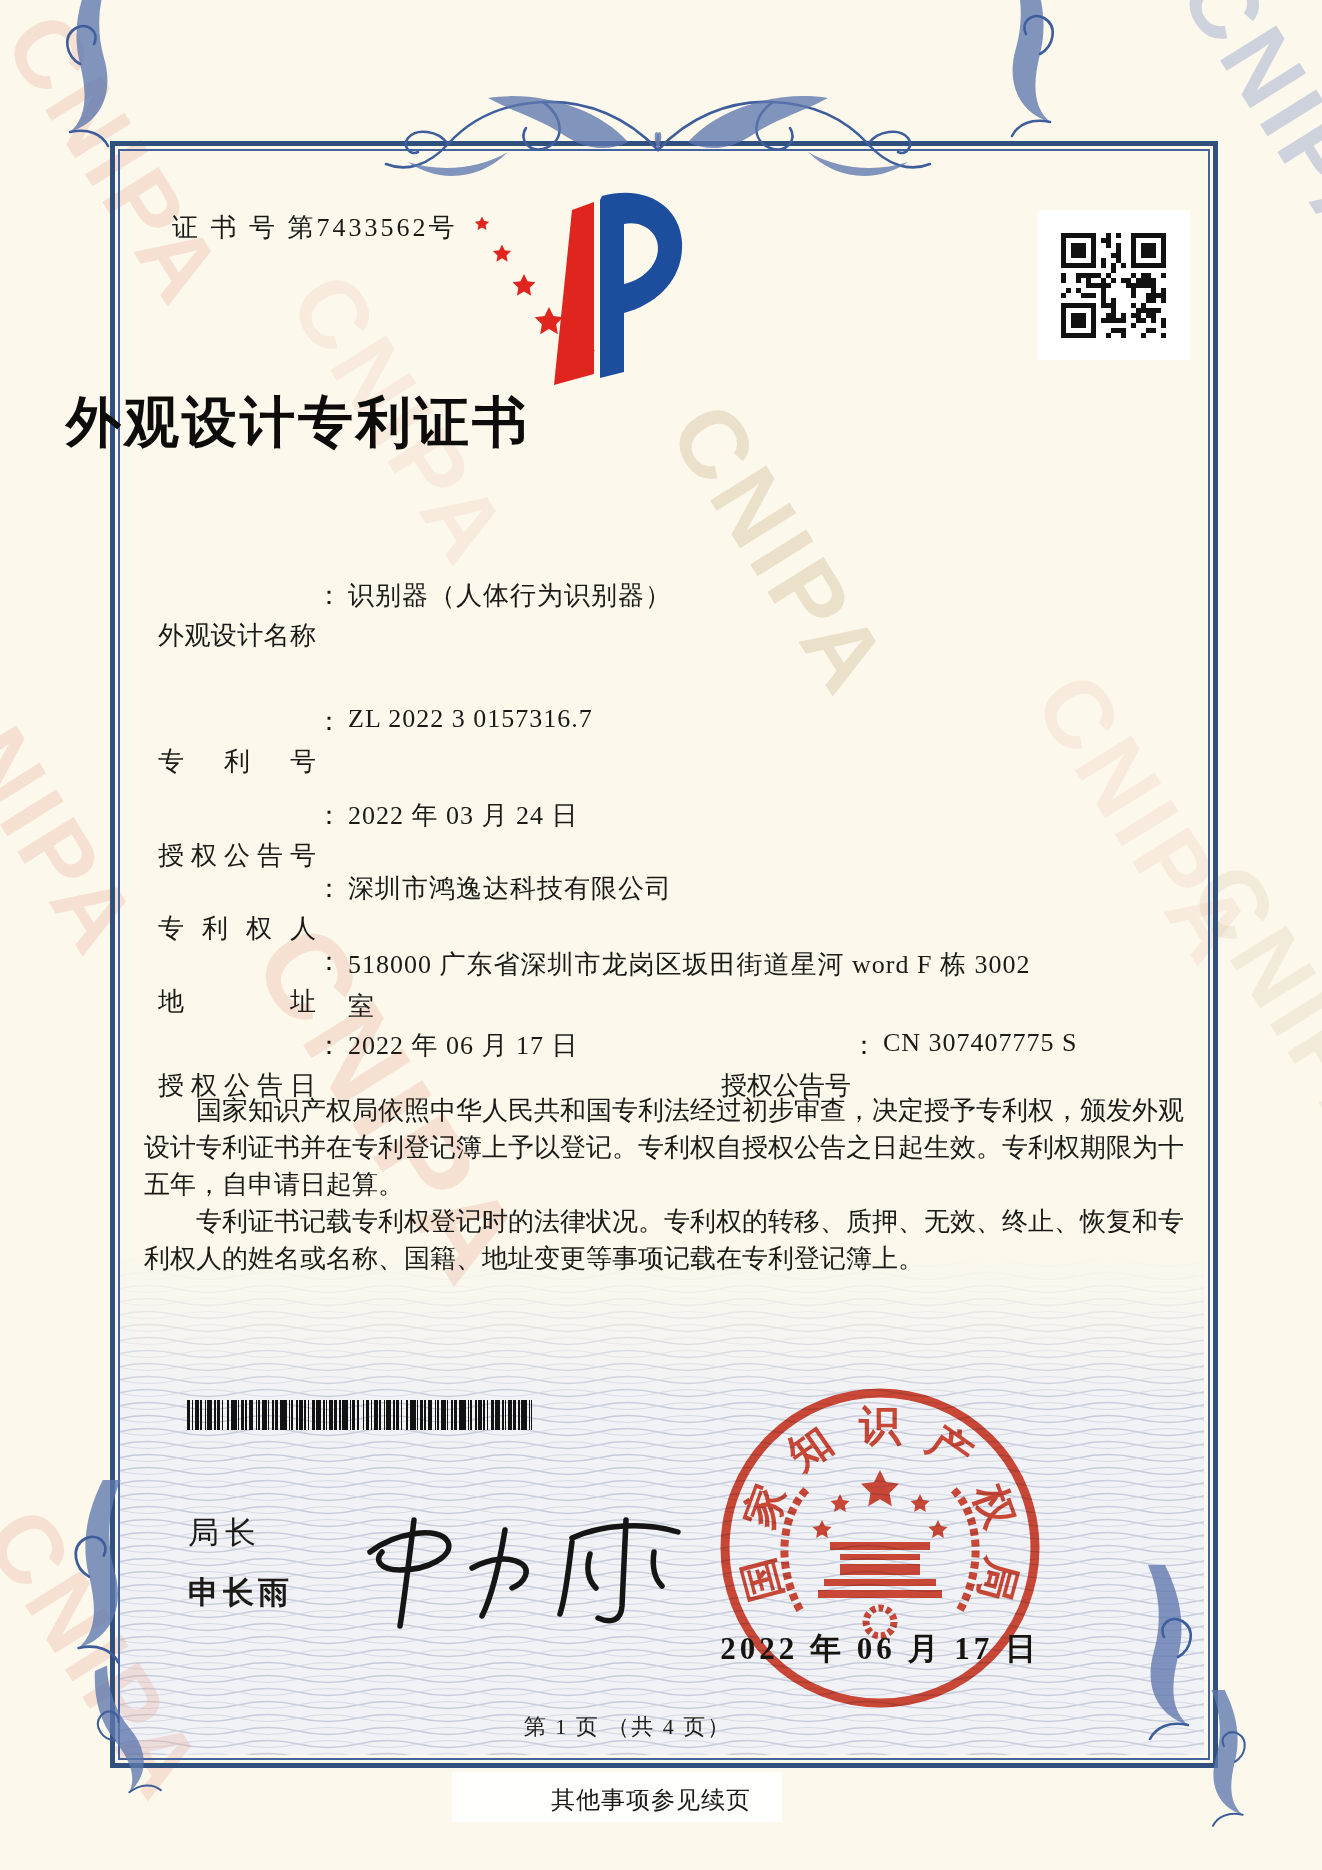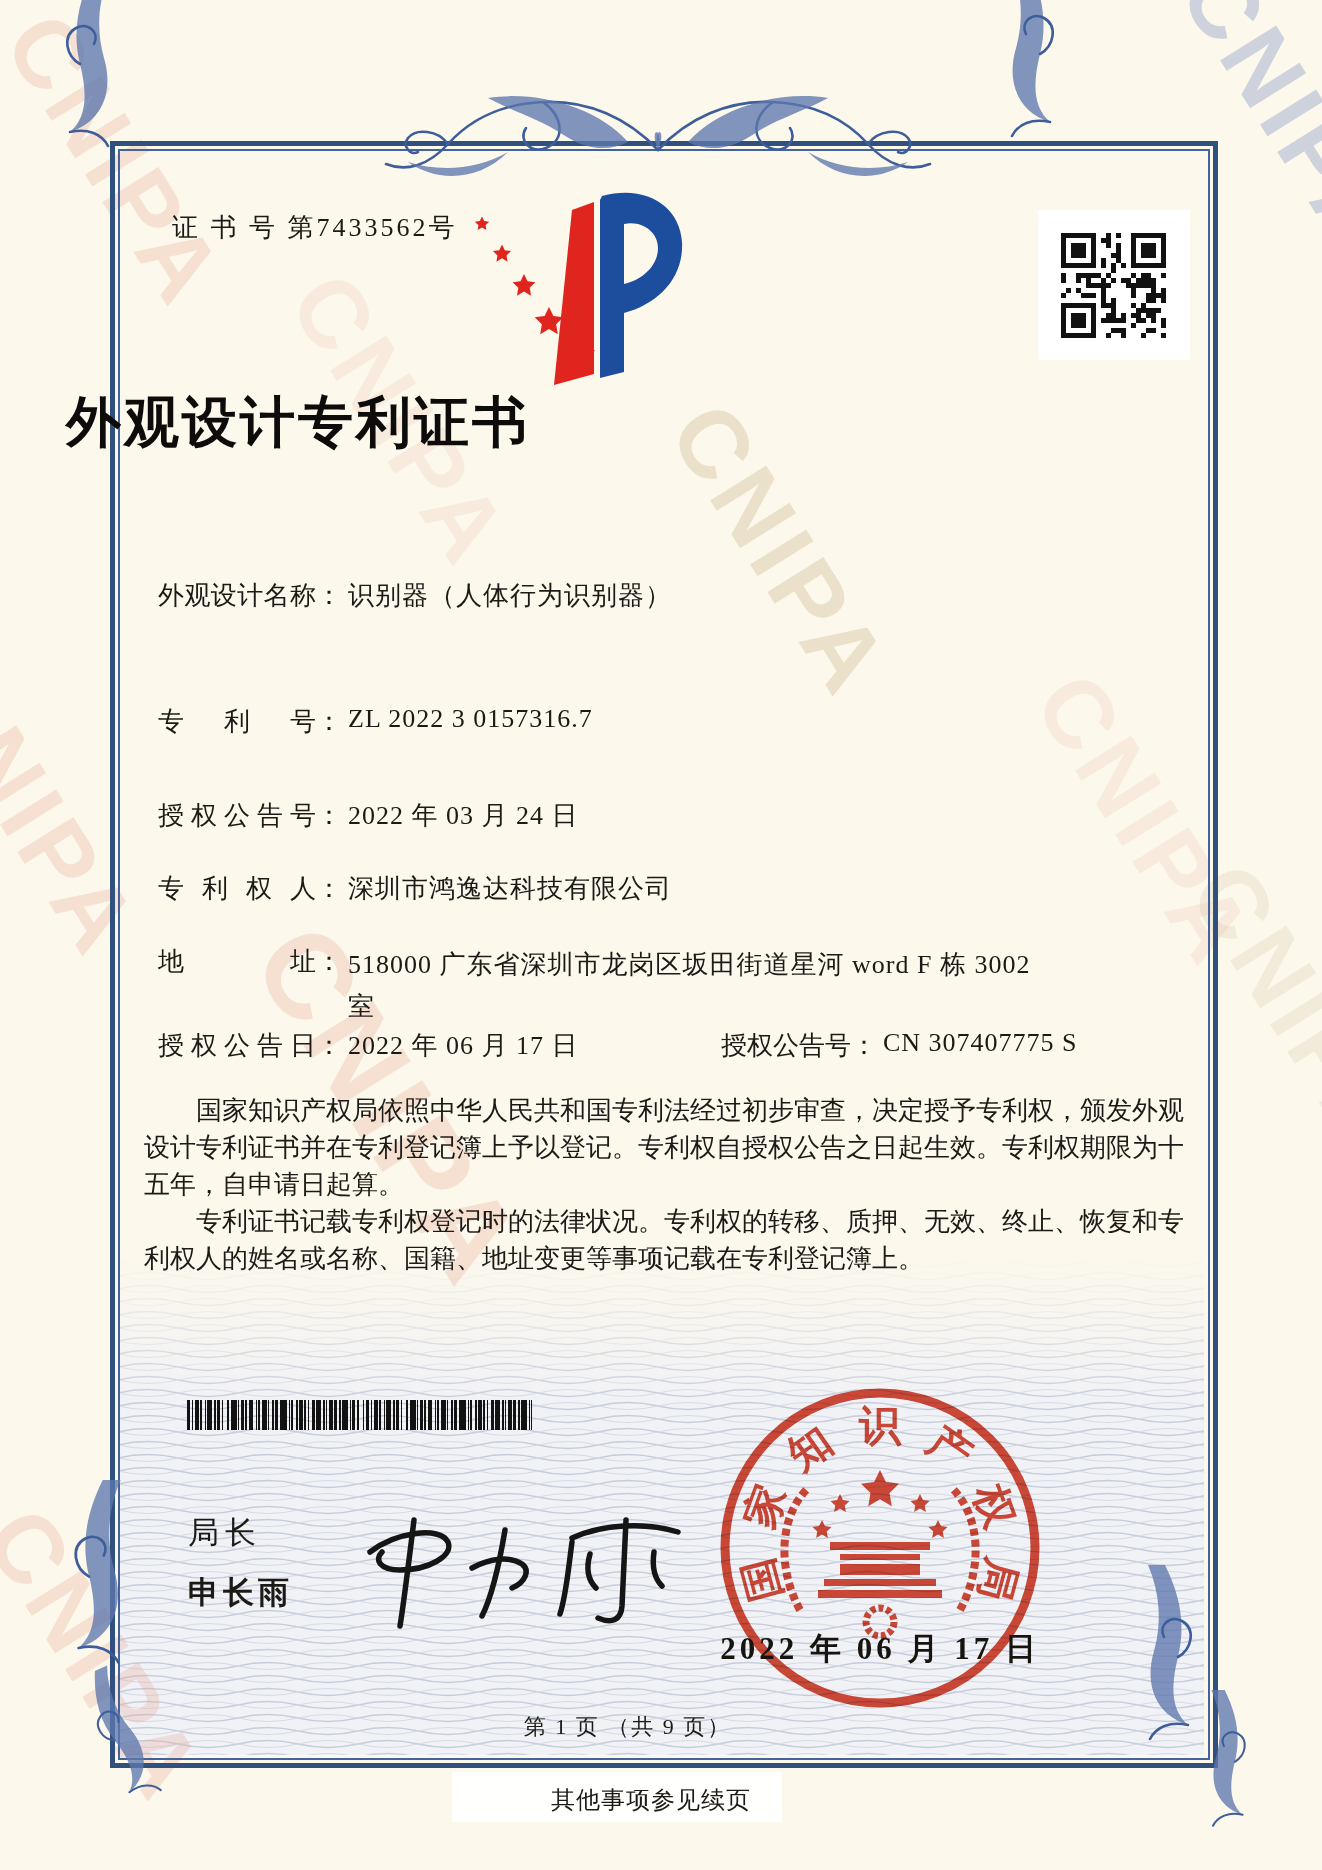--- a/index.html
+++ b/index.html
@@ -34,20 +34,21 @@
   .wm-faint{opacity:.55;}
   
   #cert-no{left:172px; top:210px; font-size:26px; letter-spacing:3px;}
   #title-wrap{left:112px; top:386px; width:1098px; transform:translateX(-46px);}
   #title{font-size:55px; font-weight:bold; letter-spacing:3px; color:#0d0c0b;}
   
   .frow{position:absolute; left:158px; font-size:26px; z-index:5;}
   .flabel{
     display:inline-block; width:158px; text-align:justify; text-align-last:justify;
     vertical-align:top;
+    margin-top:40px;
   }
   .fcolon{display:inline-block; vertical-align:top;}
   .fval{display:inline-block; margin-left:6px; vertical-align:top; letter-spacing:1px;}
   .addr{width:700px; line-height:42px;}
   .col2{position:absolute; left:563px; top:0; white-space:nowrap;}
   .col2 .flabel{width:auto; text-align:left; text-align-last:auto;}
   
   #body-text{
     left:144px; top:1092px; width:1040px; font-size:26px; line-height:37px;
     text-align:justify; z-index:5;
@@ -350,17 +351,17 @@
       <rect x="-40" y="16" width="80" height="11"></rect>
       <rect x="-56" y="31" width="112" height="7"></rect>
       <rect x="-62" y="42" width="124" height="8"></rect>
       <path d="M-80,62 C-102,22 -102,-30 -72,-60" fill="none" stroke="#d23b27" stroke-width="8" stroke-dasharray="7 4"></path>
       <path d="M80,62 C102,22 102,-30 72,-60" fill="none" stroke="#d23b27" stroke-width="8" stroke-dasharray="7 4"></path>
       <circle cx="0" cy="74" r="14" fill="none" stroke="#d23b27" stroke-width="7" stroke-dasharray="5 3"></circle>
     </g>
   </svg>
   <div class="abs" id="seal-date">2022 年 06 月 17 日</div>
 
-  <div class="abs" id="page-number">第 1 页 （共 9 页）</div>
+  <div class="abs" id="page-number">第 1 页 （共 4 页）</div>
   <div class="abs" id="footer-box"></div>
   <div class="abs" id="footer-note">其他事项参见续页</div>
 
 </div>
 
 </body></html>

